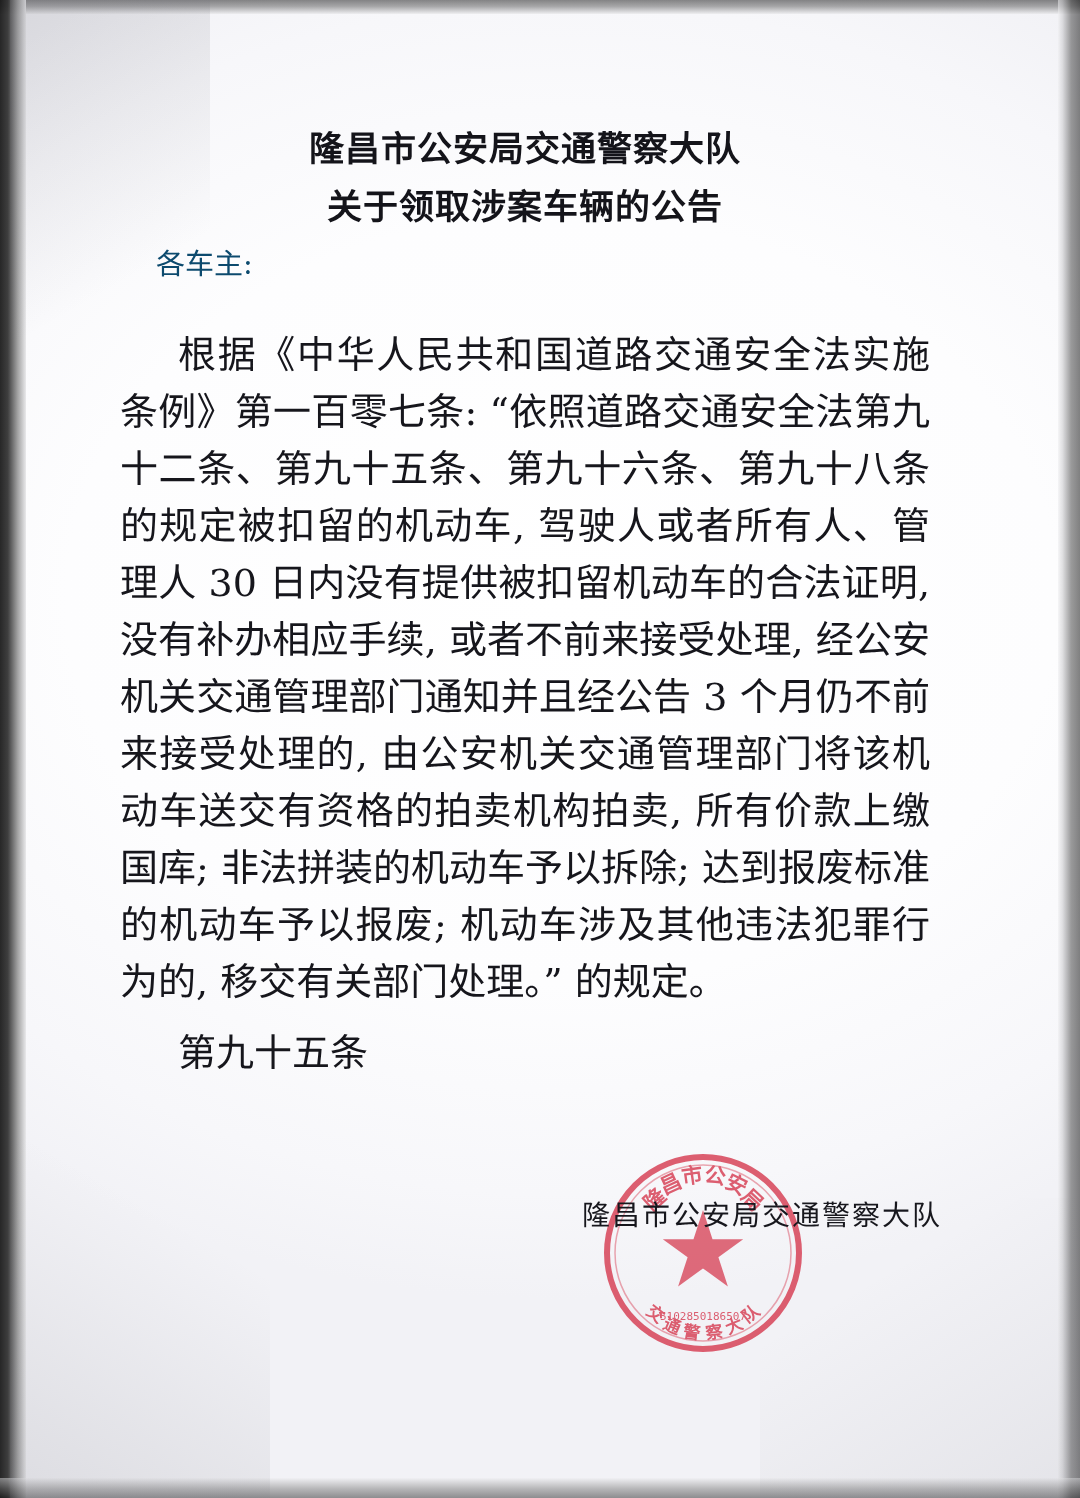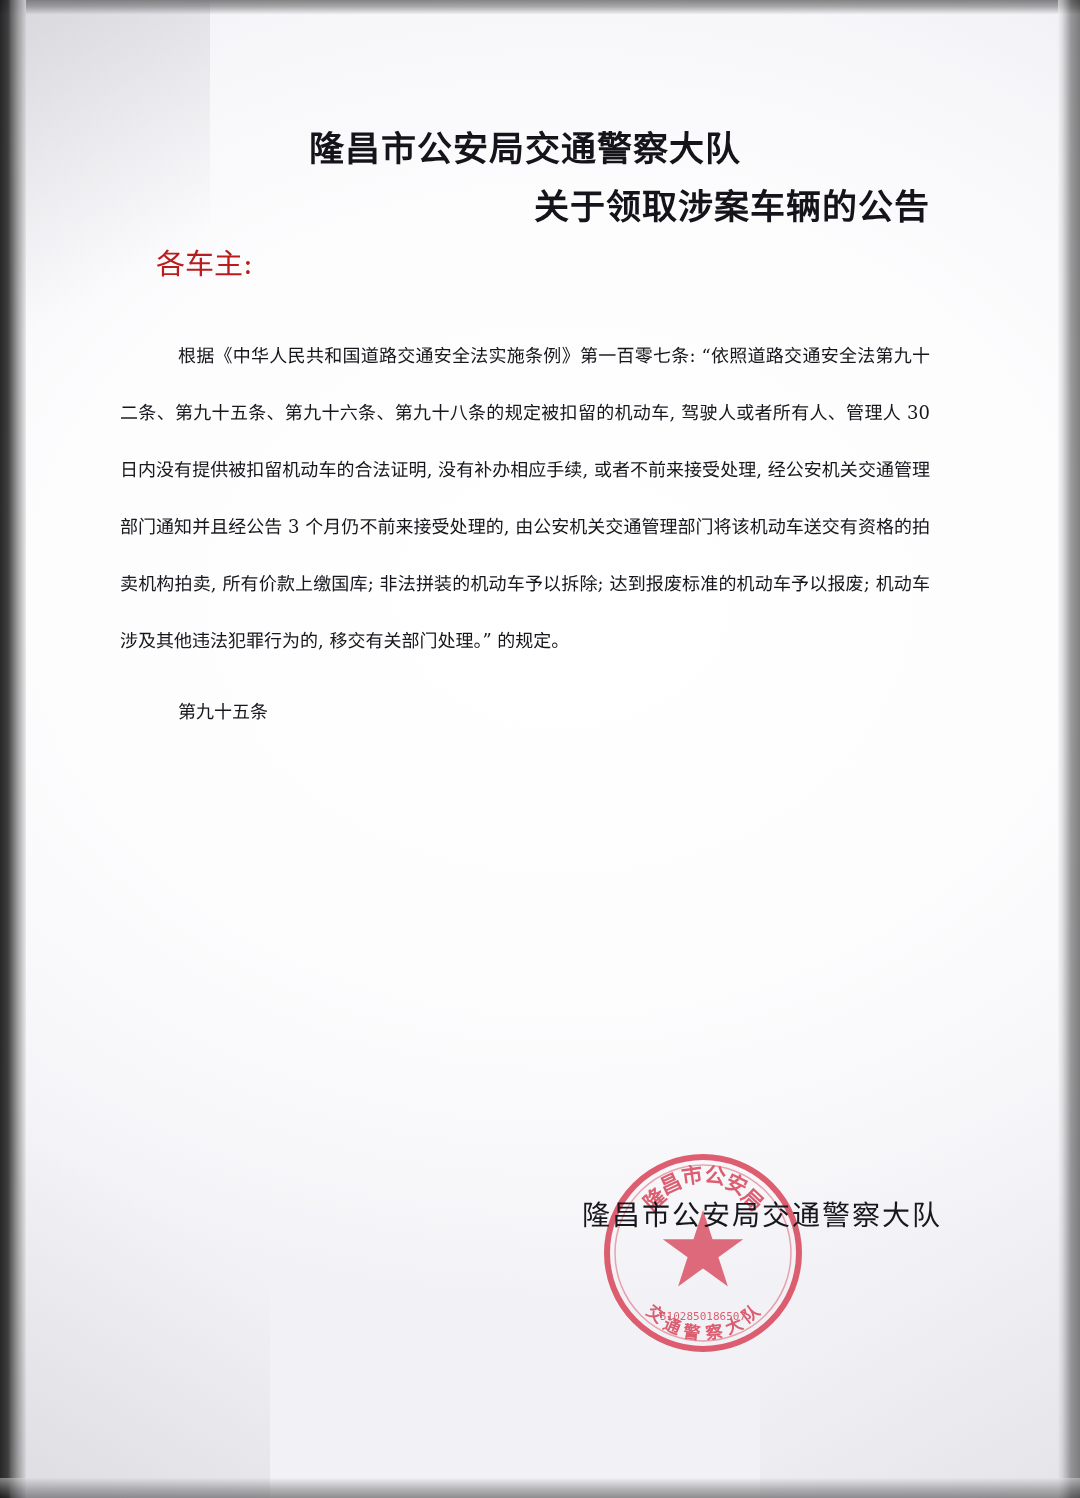--- a/index.html
+++ b/index.html
@@ -89,37 +89,37 @@
 
   .title {
     text-align: center;
     font-family: "DejaVu Serif", "Liberation Serif", serif;
     font-weight: 700;
     font-size: 35px;
     line-height: 58px;
     color: #14141a;
     letter-spacing: 1px;
   }
-  .title .line2 { display: block; text-align: right; }
+  .title .line2 { display: block; }
 
   .body-text {
     margin-top: 34px;
     font-family: "DejaVu Serif", "Liberation Serif", serif;
-    font-size: 18px;
+    font-size: 38px;
     line-height: 57px;
     color: #16161c;
     text-align: justify;
     text-justify: inter-ideograph;
   }
 
   .salutation {
     font-family: "DejaVu Serif", "Liberation Serif", serif;
     font-size: 29px;
     line-height: 57px;
-    color: #b91c1c;
+    color: #0c4a6e;
     padding-left: 36px;
   }
 
   .para {
     text-indent: 58px;
     margin: 0;
   }
   .para + .para { margin-top: 2px; }
 
   .closing {

